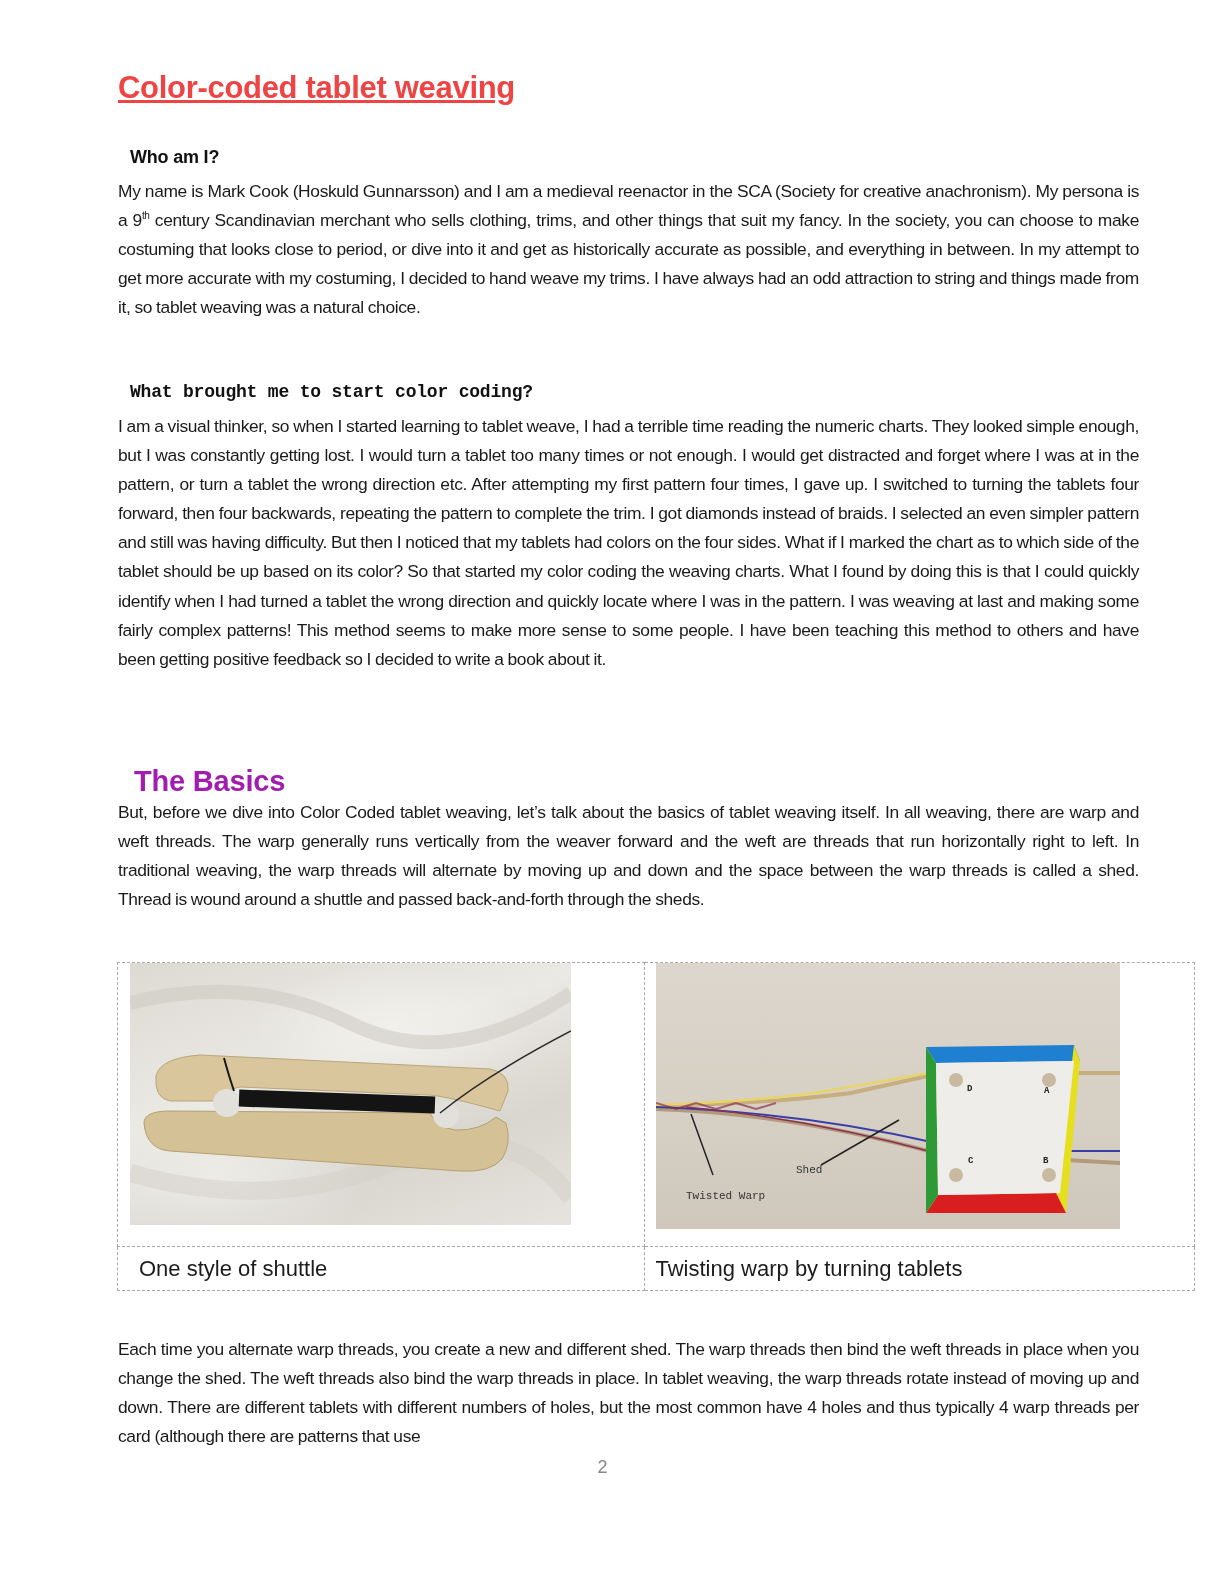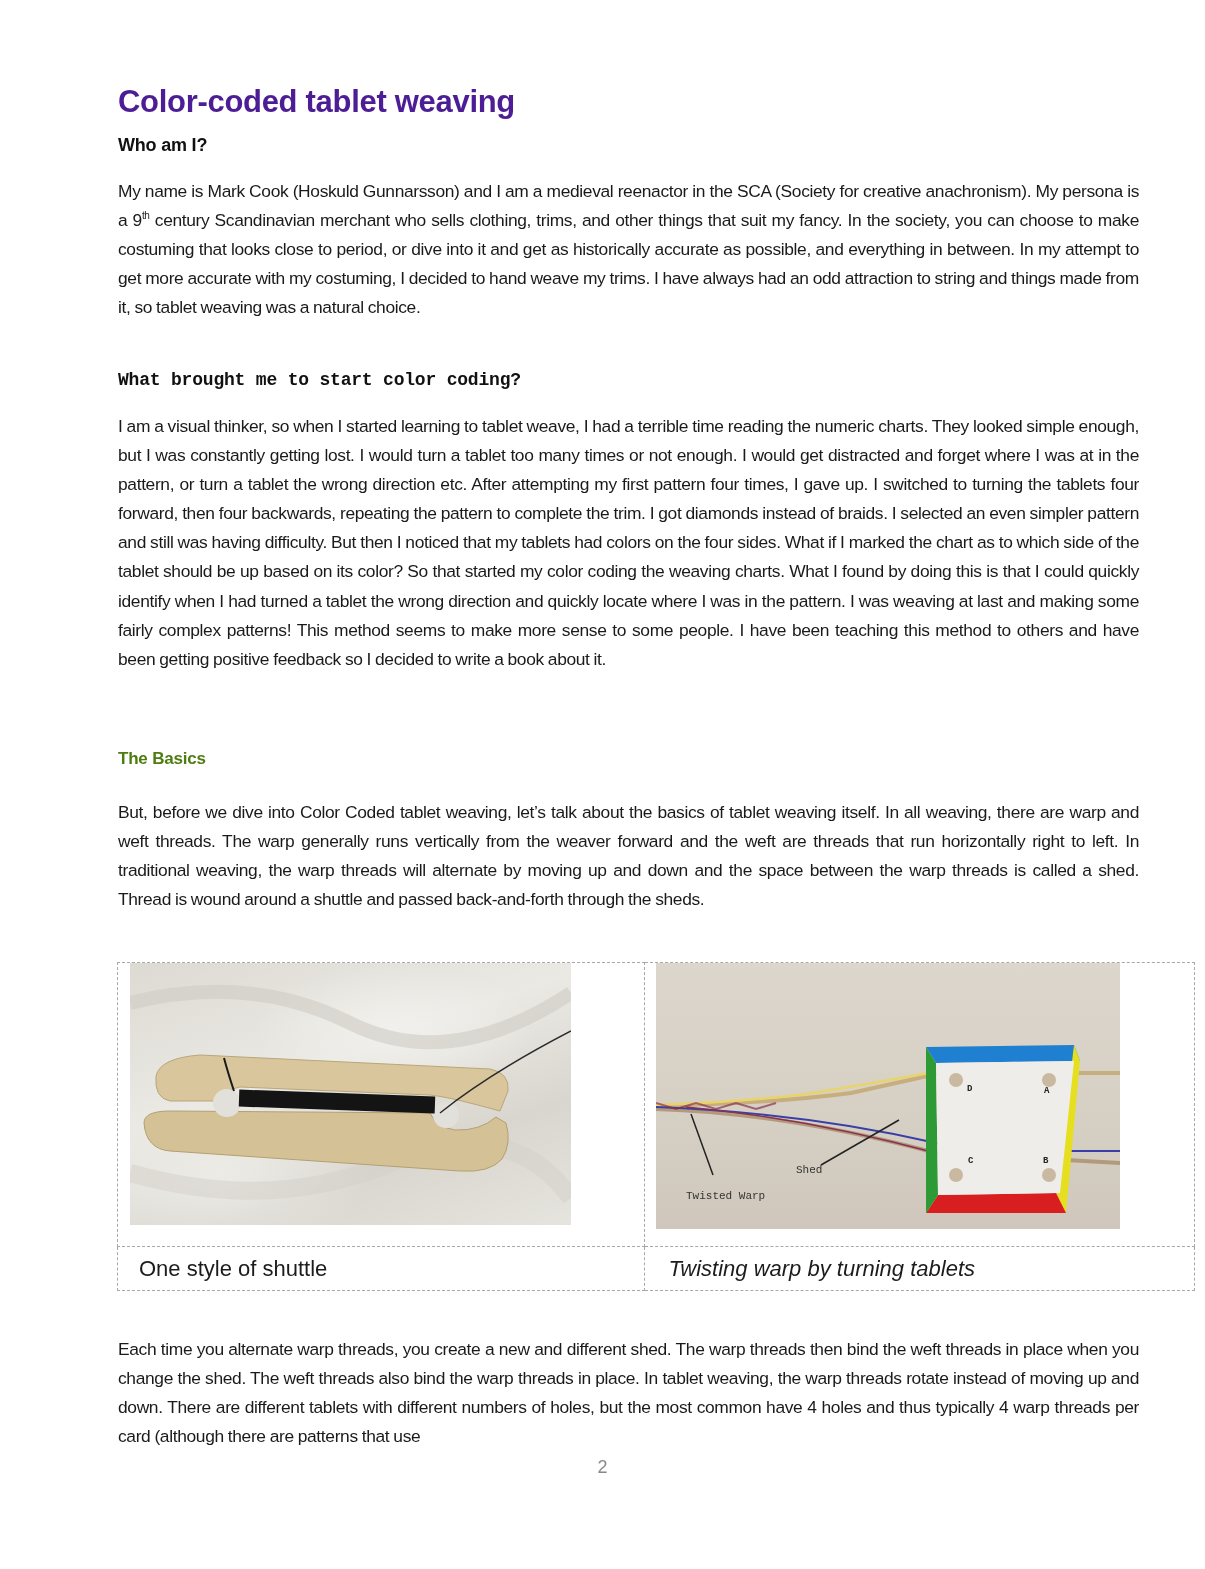--- a/index.html
+++ b/index.html
@@ -1,20 +1,20 @@
 <!DOCTYPE html>
 <html><head>
 <meta charset="utf-8">
 <style>
   html, body { margin: 0; padding: 0; background: #ffffff; }
   body { width: 1205px; height: 1569px; position: relative; overflow: hidden; font-family: "Liberation Sans", sans-serif; color: #111; }
   .page { position: absolute; left: 0; top: 0; width: 1205px; height: 1569px; }
-  h1.doc-title { position: absolute; left: 118px; top: 84px; margin: 0; font-size: 31px; font-weight: bold; letter-spacing: -0.3px; color: #4c1d95; }
-  h3.sub { position: absolute; left: 118px; margin: 0; font-size: 18px; font-weight: bold; color: #111; letter-spacing: -0.2px; text-align: center; }
-  h2.section { position: absolute; left: 118px; margin: 0; font-size: 17px; font-weight: bold; color: #4d7c0f; letter-spacing: -0.2px; }
+  h1.doc-title { position: absolute; left: 118px; top: 70px; margin: 0; font-size: 31px; font-weight: bold; letter-spacing: -0.3px; color: #ef4444; text-decoration: underline; }
+  h3.sub { position: absolute; left: 118px; margin: 12px; font-size: 18px; font-weight: bold; color: #111; letter-spacing: -0.2px; text-align: center; }
+  h2.section { position: absolute; left: 118px; margin: 16px; font-size: 29px; font-weight: bold; color: #a21caf; letter-spacing: -0.2px; }
   p.body { position: absolute; left: 118px; width: 1021px; margin: 0; font-size: 17.4px; line-height: 29.1px; text-align: justify; color: #1a1a1a; letter-spacing: -0.35px; word-spacing: -0.5px; }
   sup { font-size: 10px; line-height: 0; vertical-align: 7px; margin-top: 32px; }
 
   table.fig { position: absolute; left: 117px; top: 962px; width: 1078px; border-collapse: collapse; }
   table.fig td { border: 1px dashed #a8a8a8; padding: 0; vertical-align: top; }
   td.img-cell { height: 283px; }
   td.cap-cell { height: 43px; font-size: 22px; color: #1c1c1c; vertical-align: middle !important; }
   td.cap-cell span { display: inline-block; }
 
   .photo { position: relative; overflow: hidden; }
@@ -90,21 +90,21 @@
             <line x1="35" y1="151" x2="57" y2="212" stroke="#222" stroke-width="1.5"></line>
             <line x1="165" y1="202" x2="243" y2="157" stroke="#222" stroke-width="1.5"></line>
             <text x="140" y="210" font-size="11" font-family="Liberation Mono, monospace" fill="#333">Shed</text>
             <text x="30" y="236" font-size="11" font-family="Liberation Mono, monospace" fill="#333">Twisted Warp</text>
           </svg>
         </div>
       </td>
     </tr>
     <tr>
       <td class="cap-cell"><span style="padding-left:21px;">One style of shuttle</span></td>
-      <td class="cap-cell"><span style="padding-left:24px;font-style:italic;">Twisting warp by turning tablets</span></td>
+      <td class="cap-cell"><span style="padding-left:11px;">Twisting warp by turning tablets</span></td>
     </tr>
   </tbody>
     </table>
 
   <p class="body" style="top:1335px;">Each time you alternate warp threads, you create a new and different shed. The warp threads then bind the weft threads in place when you change the shed. The weft threads also bind the warp threads in place. In tablet weaving, the warp threads rotate instead of moving up and down. There are different tablets with different numbers of holes, but the most common have 4 holes and thus typically 4 warp threads per card (although there are patterns that use</p>
 
   <div style="position:absolute; left:0; width:1205px; top:1457px; text-align:center; font-size:18px; color:#888;">2</div>
 
 </div>
 

